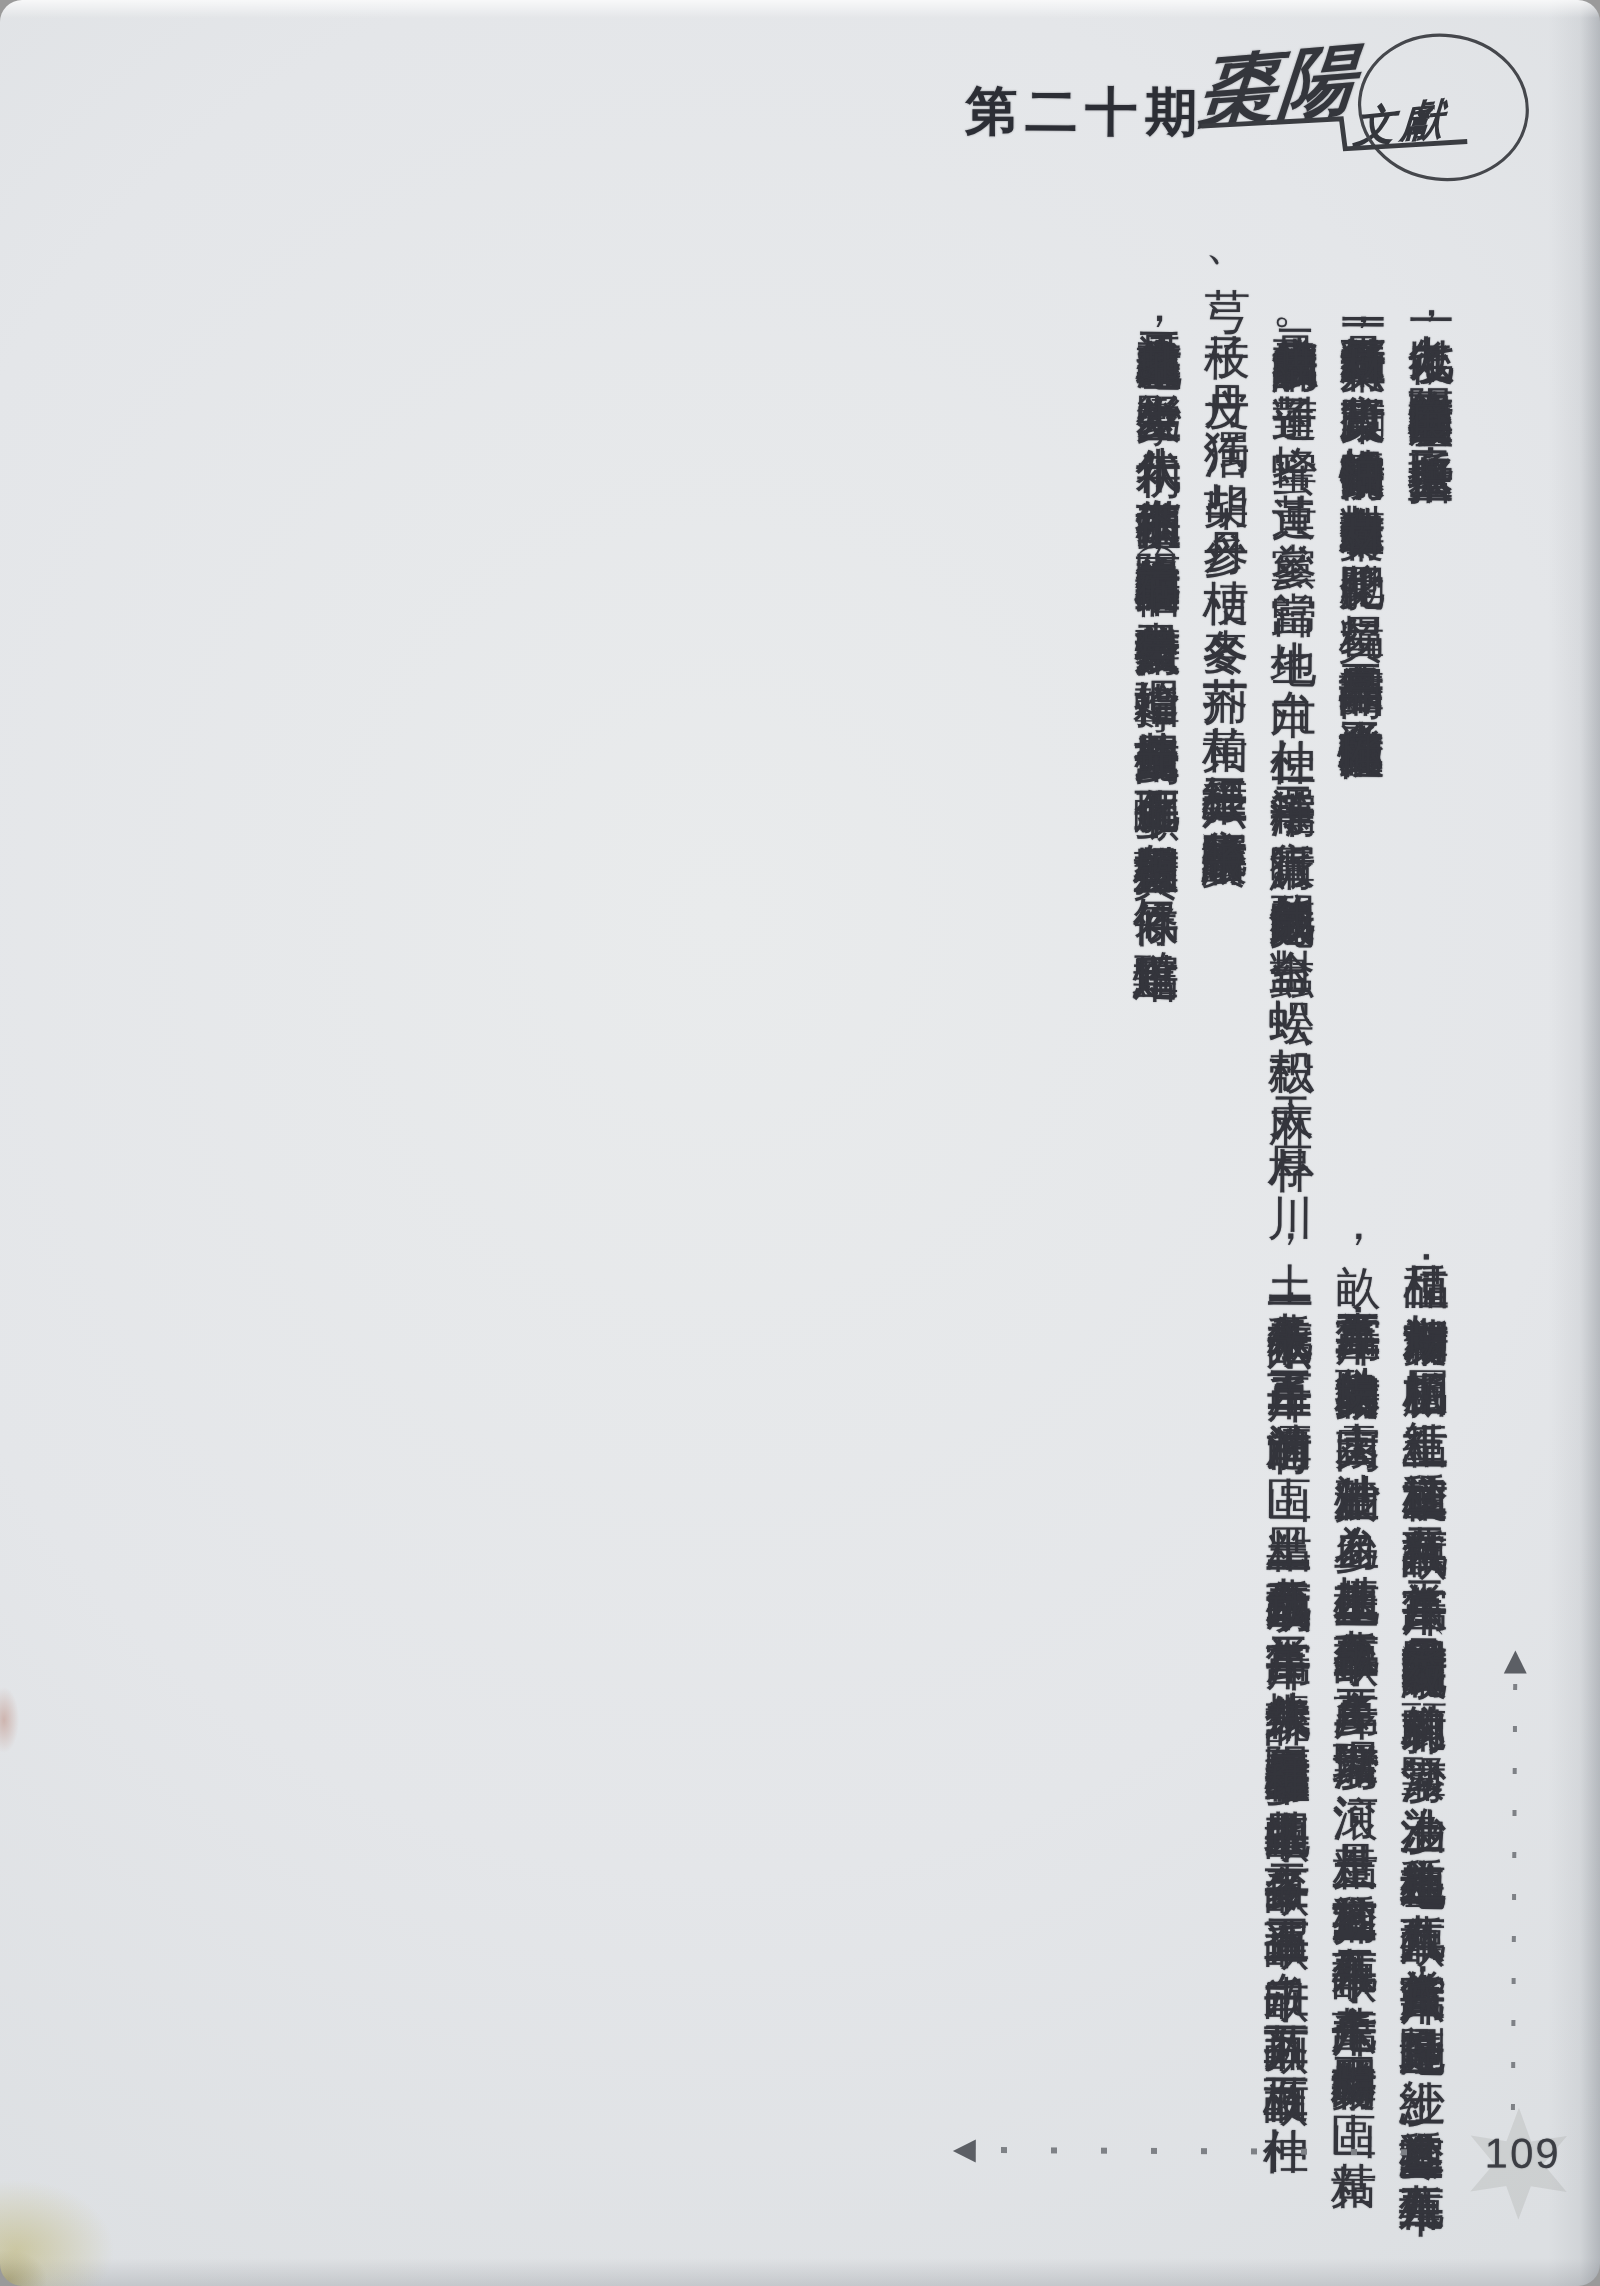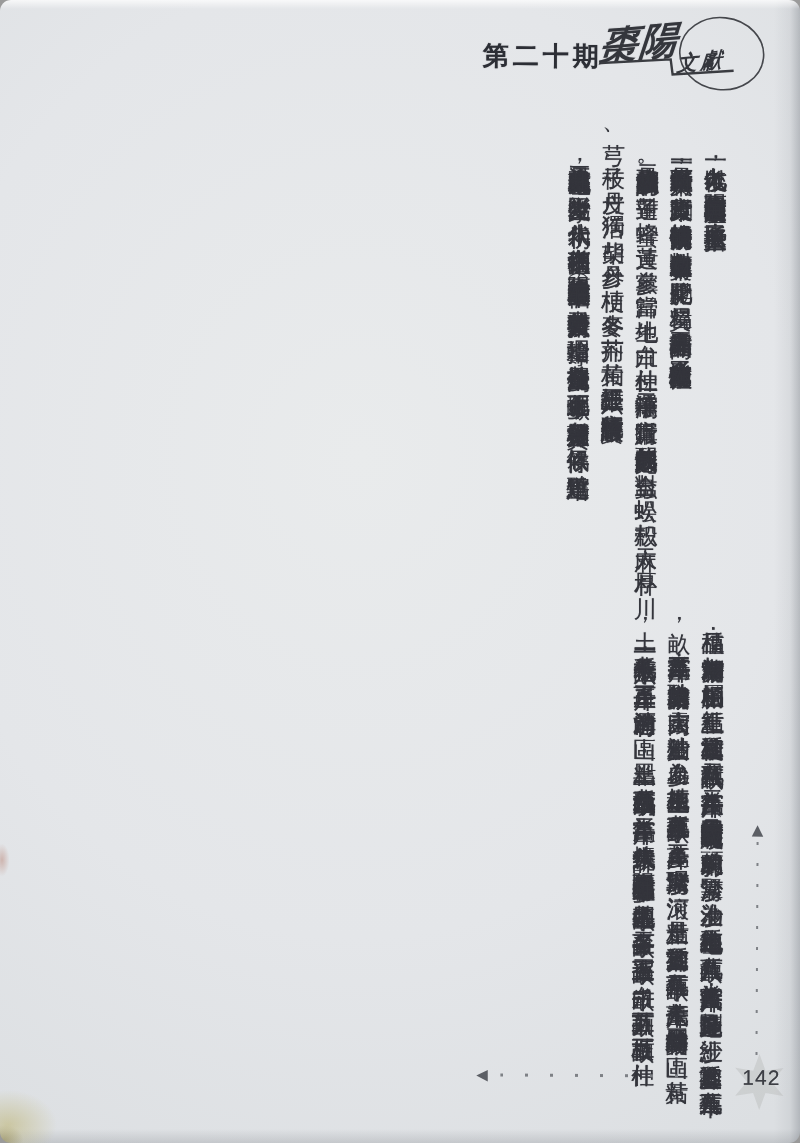--- a/index.html
+++ b/index.html
@@ -114,17 +114,17 @@
       <span class="arrow">▲</span>
       <span class="v-dots"></span>
     </div>
 
     <div class="h-marker">
       <span class="arrow">◀</span>
       <span class="h-dots"></span>
     </div>
     <div class="page-num-wrap">
       <span class="page-num-star"></span>
-      <span class="page-num">142</span>
+      <span class="page-num">109</span>
     </div>
 
   </div>
 </div>
 
 </body></html>

